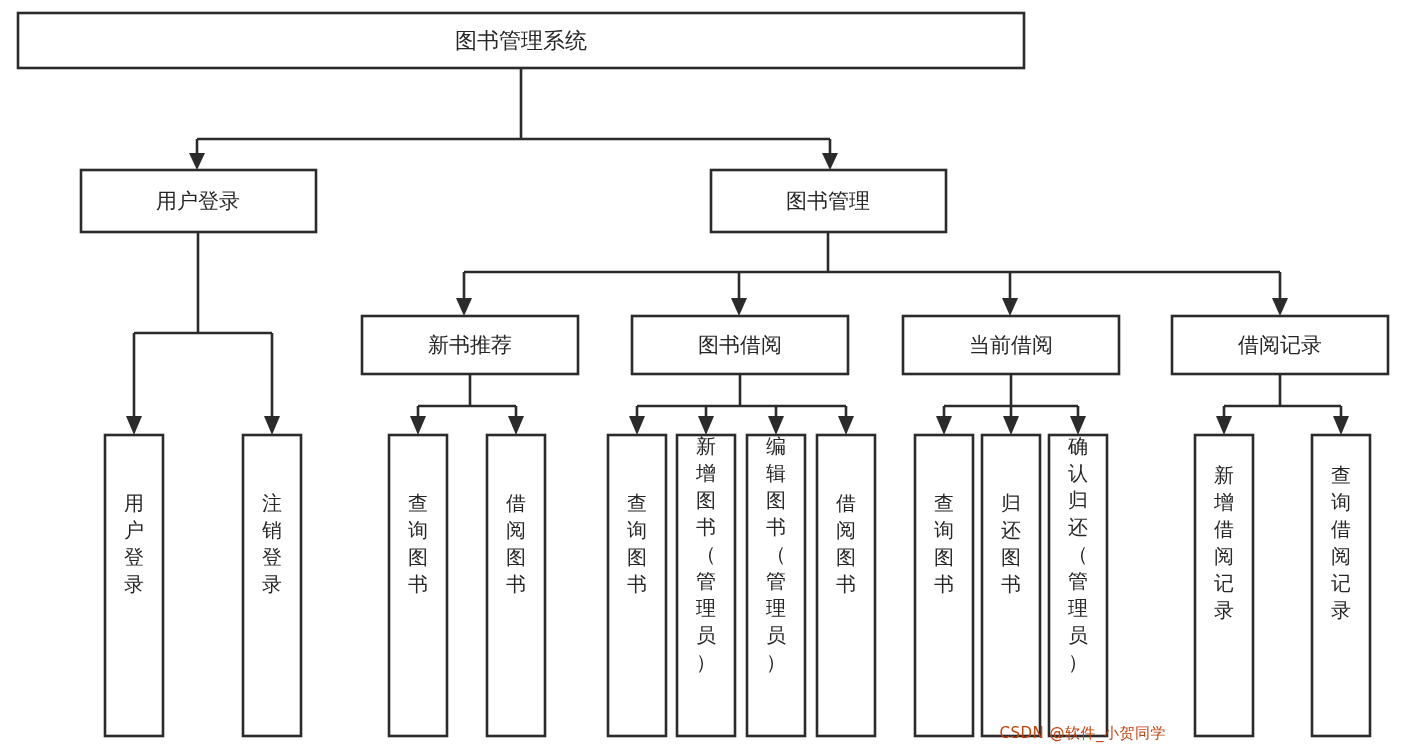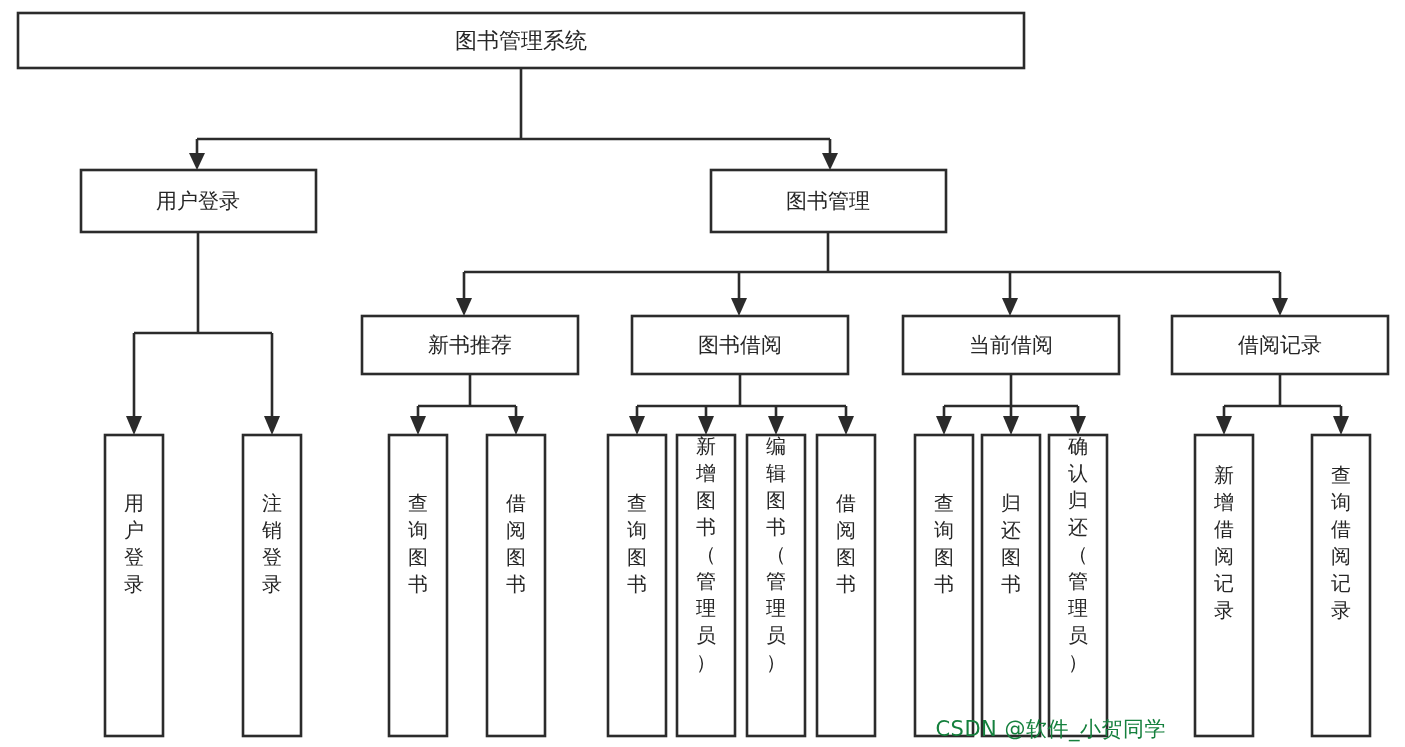--- a/index.html
+++ b/index.html
@@ -55,22 +55,22 @@
     font-family: "DejaVu Sans", "Liberation Sans", sans-serif;
     fill: #262626;
     font-size: 20px;
     text-anchor: middle;
   }
   .watermark {
     position: absolute;
     right: 8px;
     bottom: 4px;
     font-family: "DejaVu Sans", "Liberation Sans", sans-serif;
-    font-size: 21px;
-    color: #15803d;
+    font-size: 15px;
+    color: #c2410c;
     letter-spacing: 0.5px;
     white-space: nowrap;
     user-select: none;
   }
 </style>
 </head>
 <body>
 
 <div id="diagram-root">
 

